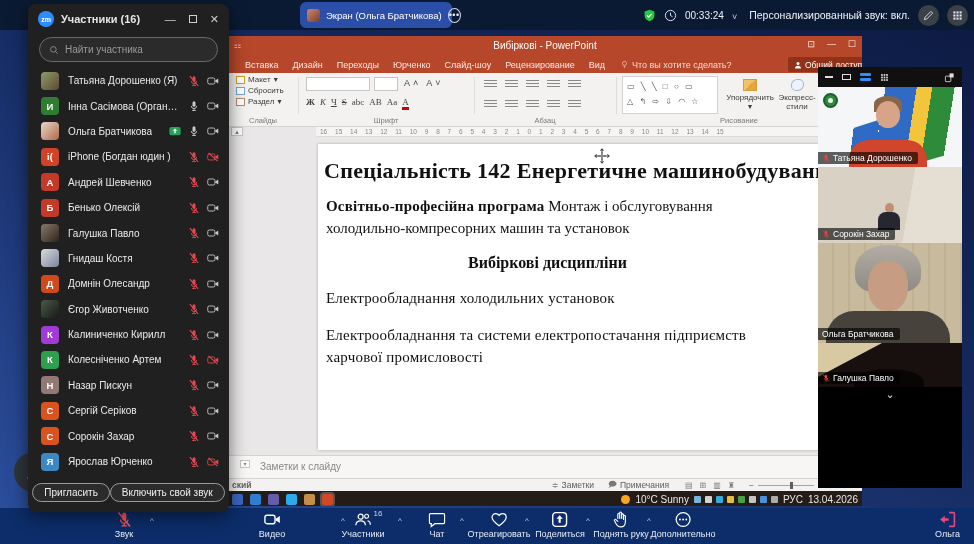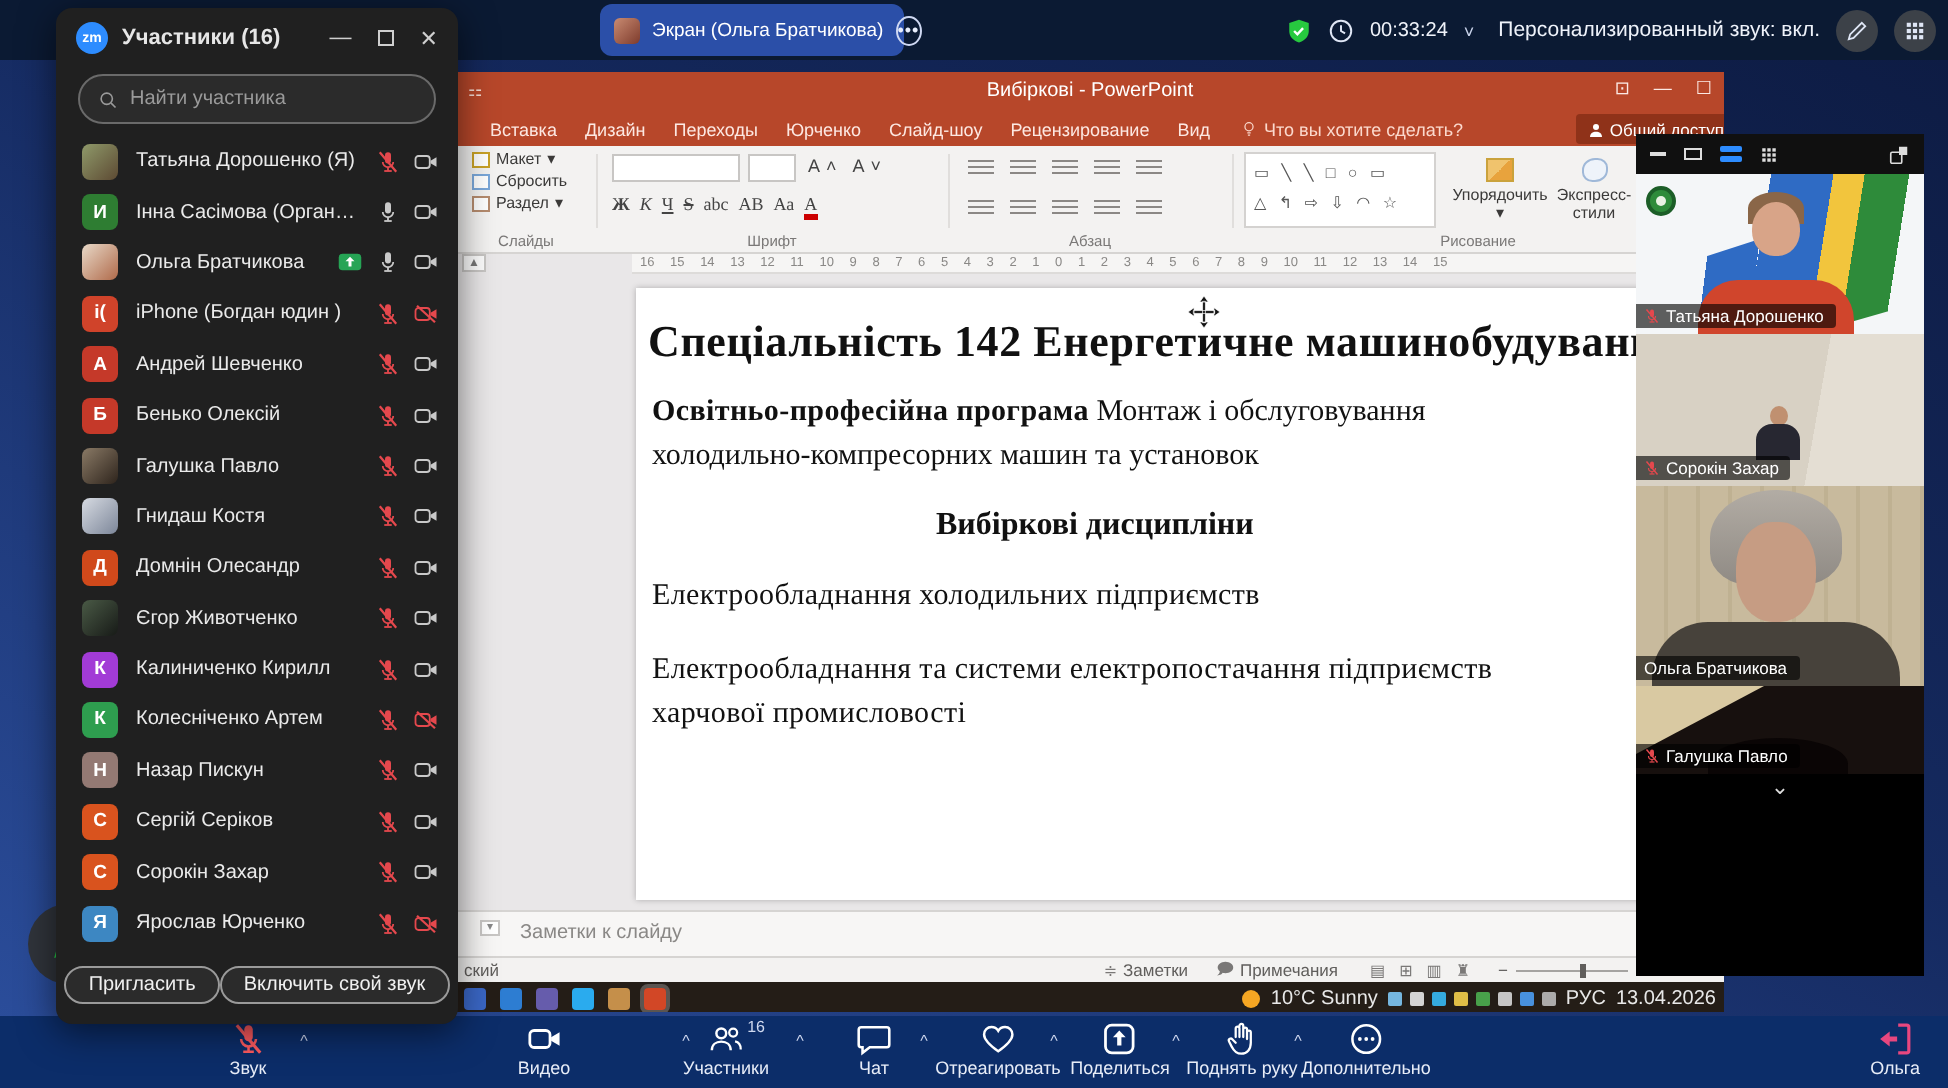--- a/index.html
+++ b/index.html
@@ -90,21 +90,21 @@
   .sl-program b { letter-spacing:.2px; }
   .sl-heading { margin:14px 0 0 150px; font-size:16px; font-weight:bold; }
   .sl-disc { margin:16px 0 0 8px; max-width:460px; font-size:15px; line-height:1.45; letter-spacing:.2px; }
   #cursor { position:absolute; left:276px; top:4px; width:16px; height:16px; z-index:3; }
 
   
   #notes { height:23px; background:#f7f6f5; border-top:1px solid #d6d4d2; position:relative; }
   #notes .split { position:absolute; left:12px; top:4px; width:10px; height:8px; border:1px solid #c8c6c4; background:#fff; font-size:6px; color:#888; text-align:center; line-height:7px; }
   #notes .ph { position:absolute; left:32px; top:5px; font-size:10px; color:#8a8886; }
   #status { height:13px; background:#f3f2f1; border-top:1px solid #d6d4d2; display:flex; align-items:center; font-size:8.5px; color:#605e5c; padding:0 48px 0 4px; }
-  #status .lang { margin-right:auto; }
+  #status .lang { margin-right:auto;font-weight:bold; }
   #status .s-item { display:flex; align-items:center; gap:3px; margin-left:14px; }
   .s-gl { font-size:8px; color:#7a7877; }
   .views { display:flex; gap:7px; margin-left:16px; font-size:8px; color:#7a7877; }
   .zoomctl { display:flex; align-items:center; gap:4px; margin-left:14px; }
   .zline { width:56px; height:1px; background:#a5a3a1; position:relative; }
   .zthumb { position:absolute; left:32px; top:-3px; width:3px; height:7px; background:#605e5c; }
 
   
   #wintaskbar { height:16px; background:#241d17; display:flex; align-items:center; padding:0 4px; gap:7px; }
   .app-ic { width:11px; height:11px; border-radius:2px; }
@@ -373,21 +373,21 @@
 
   <div id="slidearea">
     <div id="slide">
       <div class="sl-title">Спеціальність 142 Енергетичне машинобудування</div>
       <div class="sl-program">
         <b>Освітньо-професійна програма</b>
         <span>Монтаж і обслуговування холодильно-компресорних машин та установок</span>
       </div>
       <div class="sl-heading">Вибіркові дисципліни</div>
       <div id="disc-list">
-          <div class="sl-disc">Електрообладнання холодильних підприємств</div>
+          <div class="sl-disc">Електрообладнання холодильних установок</div>
           <div class="sl-disc">Електрообладнання та системи електропостачання підприємств харчової промисловості</div>
         </div>
       <span id="cursor">
           <svg viewBox="0 0 18 18">
             <path d="M9 0l2.4 3.4H6.6zM9 18l2.4-3.4H6.6zM0 9l3.4-2.4v4.8zM18 9l-3.4-2.4v4.8zM8.2 3h1.6v12H8.2zM3 8.2h12v1.6H3z" fill="#151515" stroke="#fff" stroke-width="0.4"></path>
           </svg>
         </span>
     </div>
   </div>
 

